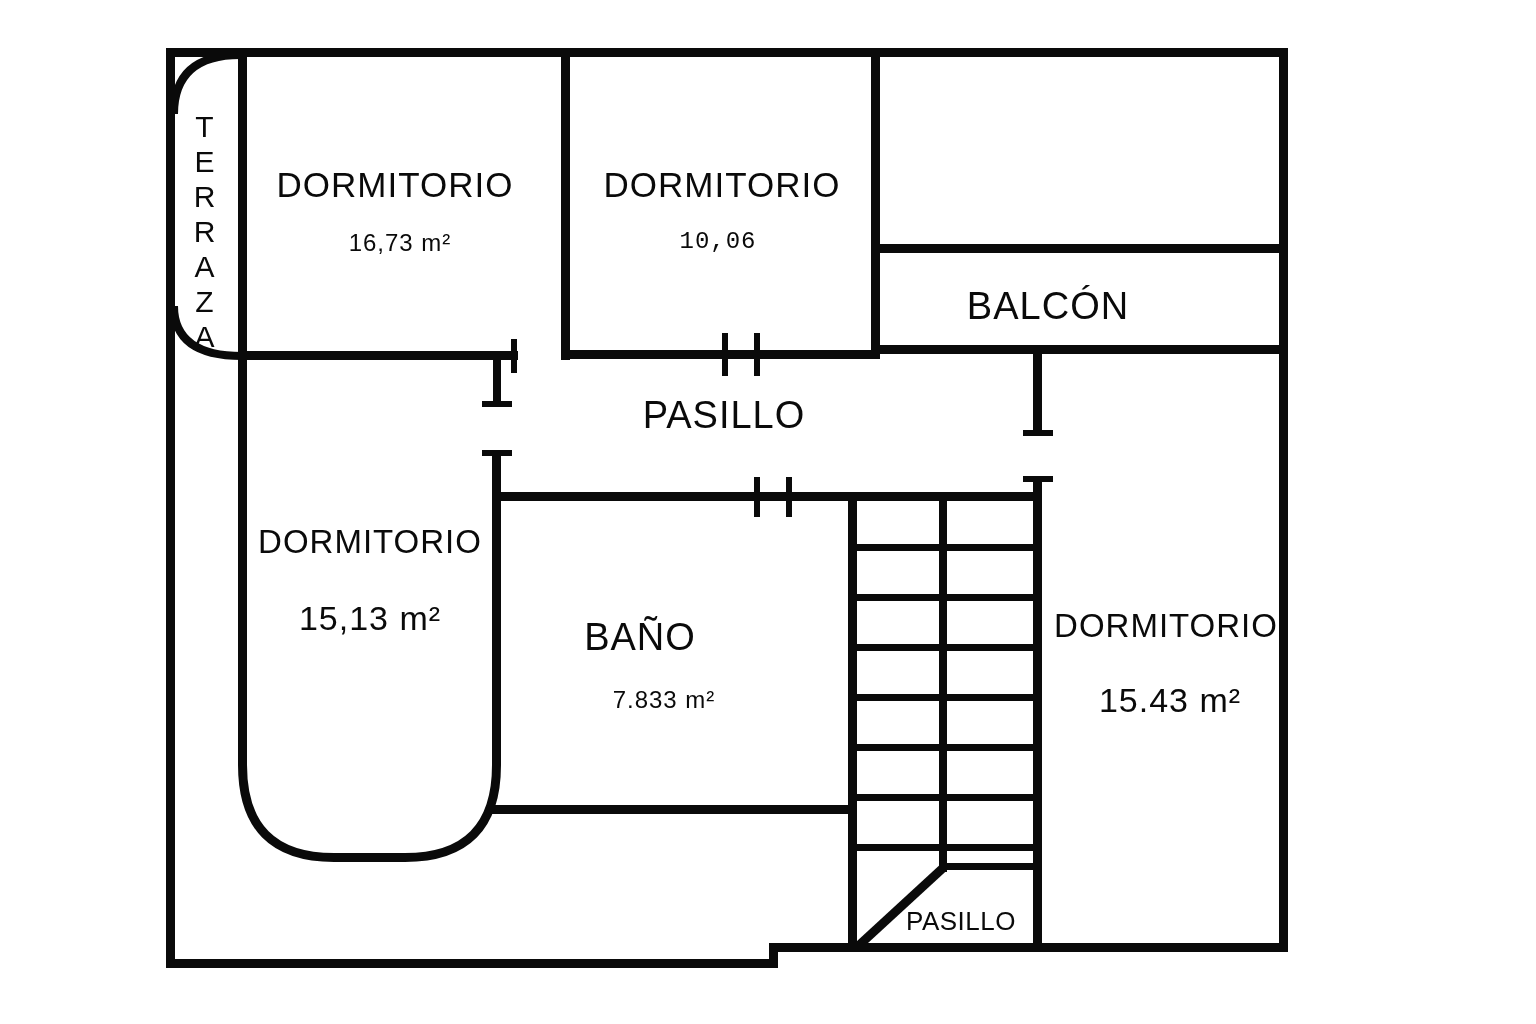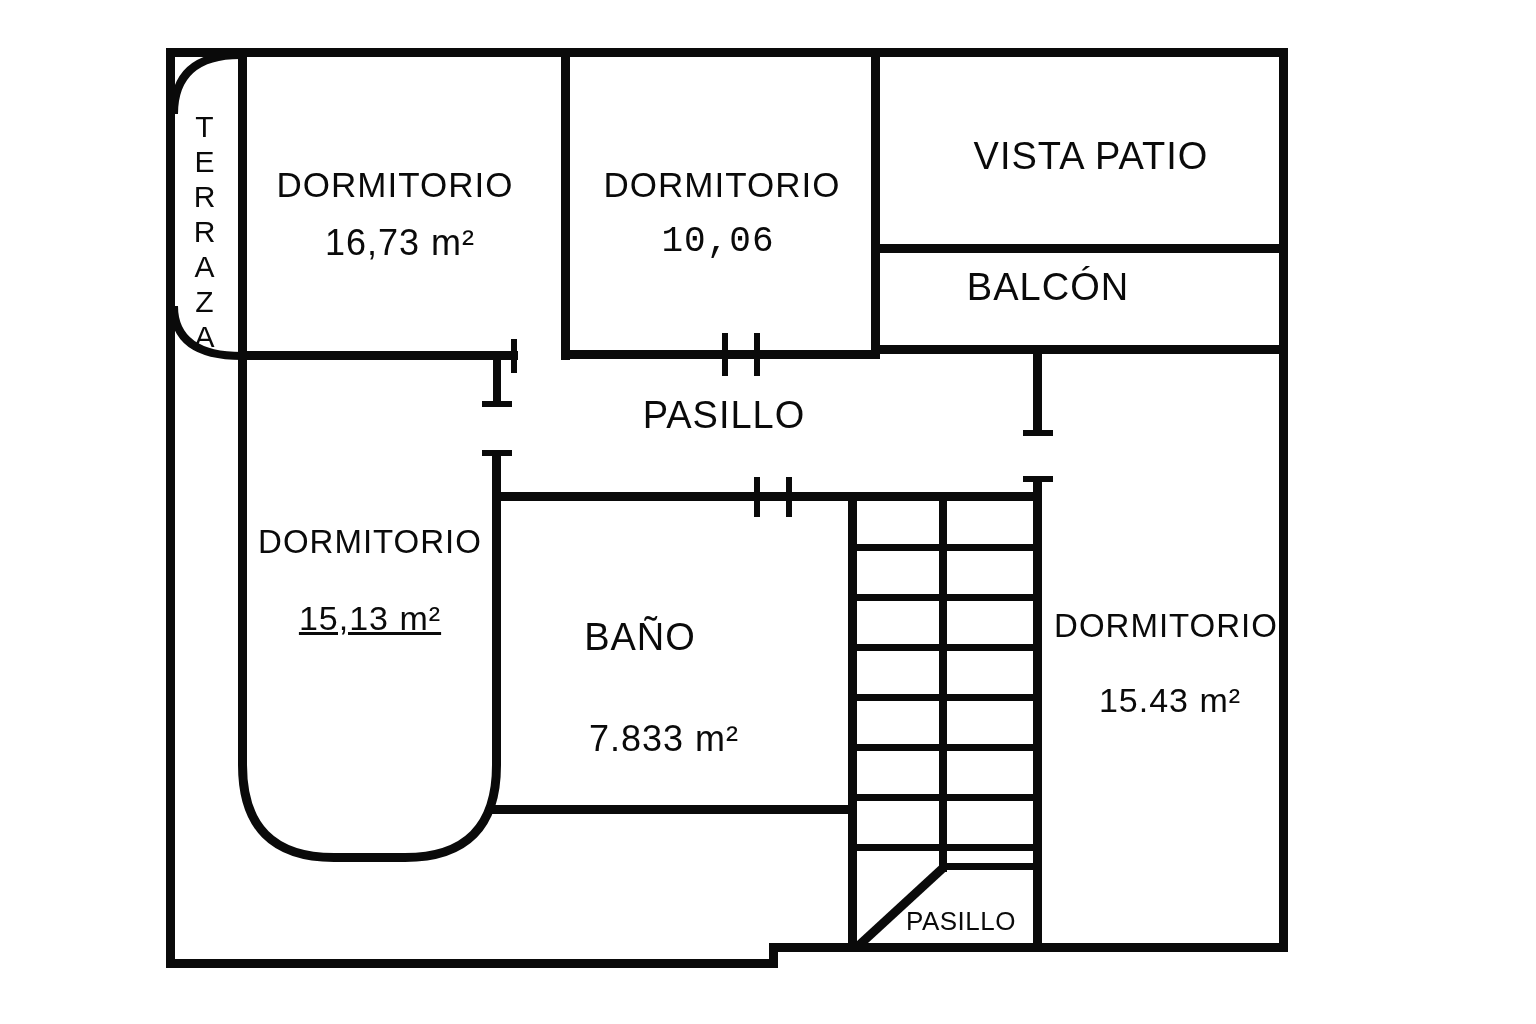--- a/index.html
+++ b/index.html
@@ -14,21 +14,21 @@
   .tick{position:absolute;background:#0a0a0a;}
   .step{position:absolute;background:#0a0a0a;}
   svg.overlay{position:absolute;left:0;top:0;}
   .lbl{
     position:absolute;transform:translate(-50%,-50%);
     color:#0a0a0a;white-space:nowrap;letter-spacing:1px;
     font-size:38px;line-height:1;
   }
   .lbl.dorm{font-size:35px;}
   .lbl.dorm-sm{font-size:33px;}
-  .lbl.area{font-size:36px;}
+  .lbl.area{font-size:24px;}
   .lbl.area-sm{font-size:34px;}
   .lbl.small{font-size:26px;letter-spacing:0.5px;}
   .lbl.vertical{
     writing-mode:vertical-rl;text-orientation:upright;
     font-size:30px;letter-spacing:2px;
   }
 </style>
 </head>
 <body>
 
@@ -84,30 +84,29 @@
   <div class="step" style="left:943px;top:863px;width:90px;height:7px;"></div>
 
   <div class="lbl vertical" style="left:204px;top:232px;">TERRAZA</div>
 
   <div class="lbl dorm" style="left:395px;top:184px;">DORMITORIO</div>
   <div class="lbl area" style="left:400px;top:243px;">16,73 m²</div>
 
   <div class="lbl dorm" style="left:722px;top:184px;">DORMITORIO</div>
   <div class="lbl area" style="left:718px;top:242px;font-family:Liberation Mono, monospace;">10,06</div>
 
-  <div class="lbl" style="left:1091px;top:156px;">VISTA PATIO</div>
 
-  <div class="lbl" style="left:1048px;top:287px;">BALCÓN</div>
+  <div class="lbl" style="left:1048px;top:306px;">BALCÓN</div>
 
   <div class="lbl" style="left:724px;top:415px;">PASILLO</div>
 
   <div class="lbl dorm-sm" style="left:370px;top:541px;">DORMITORIO</div>
-  <div class="lbl area-sm" style="left:370px;top:618px;text-decoration:underline;">15,13 m²</div>
+  <div class="lbl area-sm" style="left:370px;top:618px;">15,13 m²</div>
 
   <div class="lbl" style="left:640px;top:637px;">BAÑO</div>
-  <div class="lbl area" style="left:664px;top:739px;">7.833 m²</div>
+  <div class="lbl area" style="left:664px;top:700px;">7.833 m²</div>
 
   <div class="lbl dorm-sm" style="left:1166px;top:625px;">DORMITORIO</div>
   <div class="lbl area-sm" style="left:1170px;top:700px;">15.43 m²</div>
 
   <div class="lbl small" style="left:961px;top:921px;">PASILLO</div>
 
 </div>
 
 </body></html>

